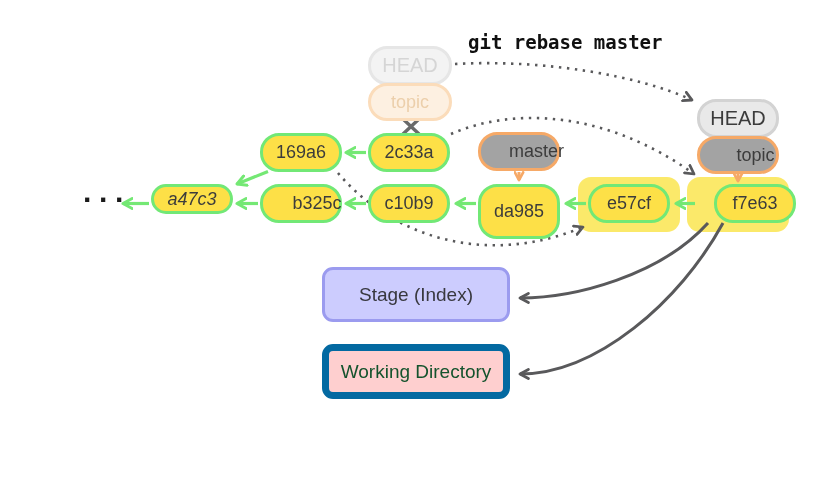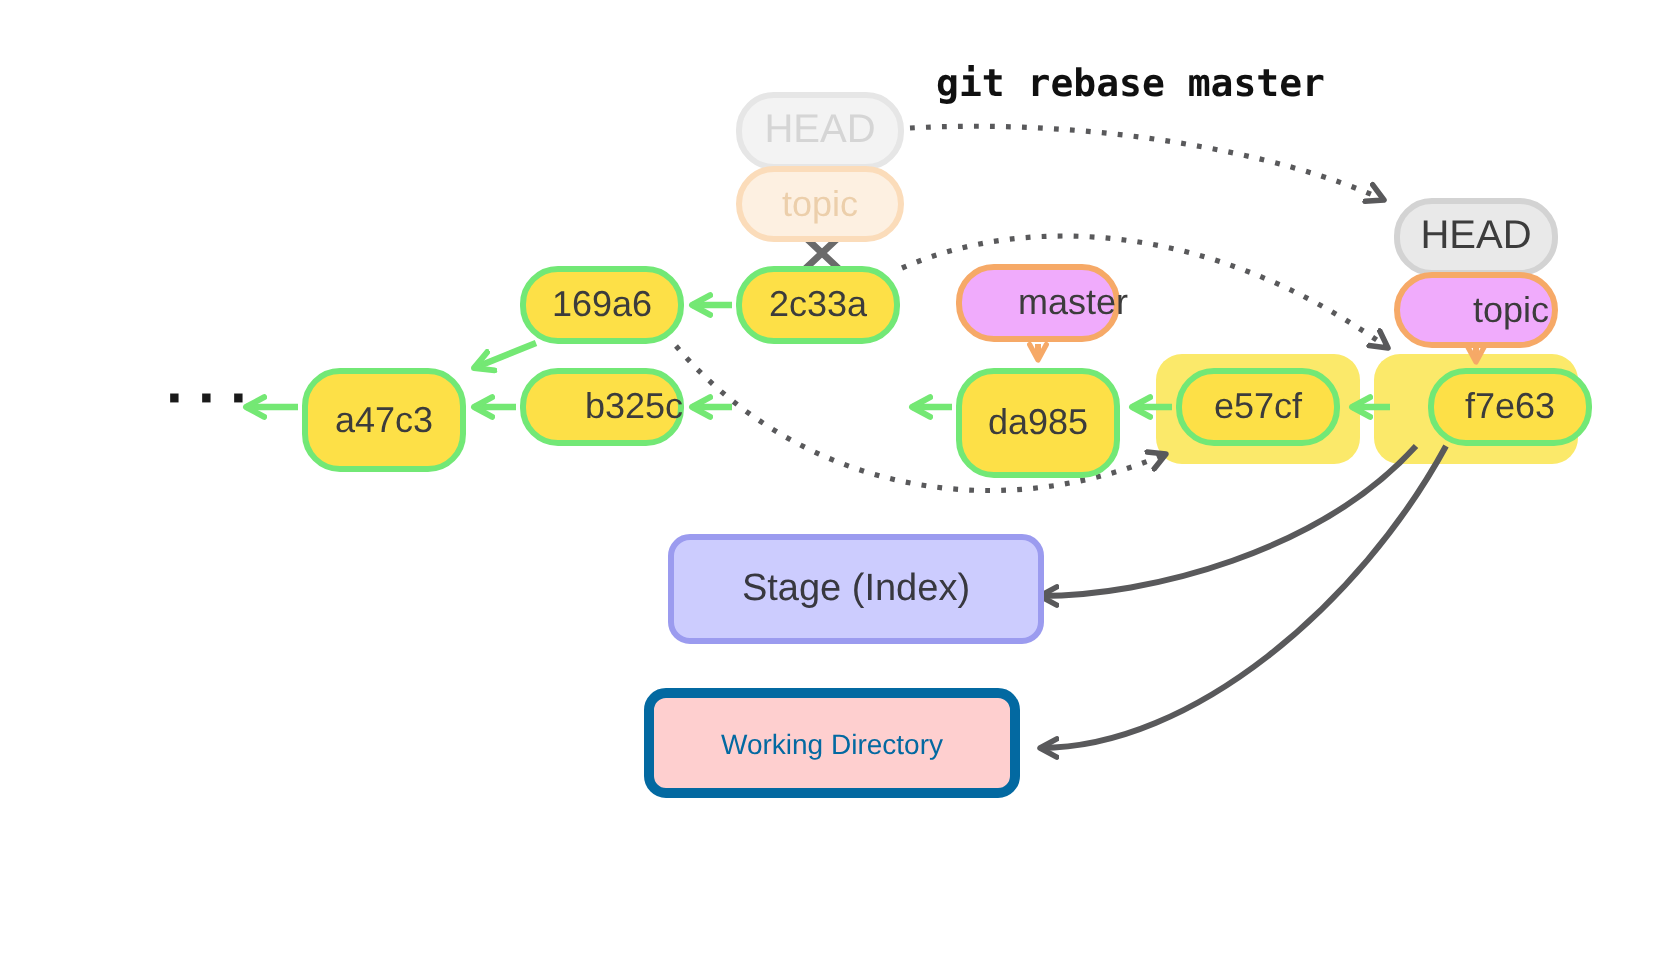--- a/index.html
+++ b/index.html
@@ -14,26 +14,26 @@
     position: absolute;
     box-sizing: border-box;
     display: flex; align-items: center; justify-content: center;
     border-radius: 19px;
     font-size: 18px;
     color: #3c3c3c;
     z-index: 3;
     white-space: nowrap;
   }
   .node        { background: #fde047; border: 3px solid #72e876; }
-  .ref-orange  { background: #f0abfc; border: 3px solid #f6a967; padding-left: 35px; }
+  .ref-orange  { background: #a3a3a3; border: 3px solid #f6a967; padding-left: 35px; }
   .ref-gray    { background: #e9e9e9; border: 3px solid #d3d3d3; font-size: 20px; }
   .faded-gray  { background: #f3f3f3; border: 3px solid #e6e6e6; color: #d5d5d5; font-size: 20px; }
   .faded-orange{ background: #fdf0e1; border: 3px solid #fbdcba; color: #eccfab; }
   .zone-stage  { background: #ccccfe; border: 3px solid #9b9bef; border-radius: 11px; font-size: 19px; color: #38383f; }
-  .zone-working{ background: #fecfcf; border: 5px solid #0369a1; border-radius: 11px; font-size: 14px; color: #0369a1; }
+  .zone-working{ background: #fecfcf; border: 7px solid #0369a1; border-radius: 11px; font-size: 19px; color: #14532d; }
   .glow { position: absolute; background: #fbe96a; border-radius: 13px; z-index: 1; }
   .cmd {
     position: absolute; left: 468px; top: 31px;
     font-family: "DejaVu Sans Mono", "Liberation Mono", monospace;
     font-weight: bold; font-size: 19px; color: #101010;
     z-index: 3; white-space: pre;
   }
   .dots {
     position: absolute; left: 83px; top: 185px;
     font-size: 30px; font-weight: 900; letter-spacing: 6px;
@@ -99,25 +99,26 @@
 
   <div class="box faded-gray" style="left:368px; top:46px; width:84px; height:39px;">HEAD</div>
   <div class="box faded-orange" style="left:368px; top:83px; width:84px; height:38px;">topic</div>
 
   <div class="box node" style="left:260px; top:133px; width:82px; height:39px;">169a6</div>
   <div class="box node" style="left:368px; top:133px; width:82px; height:39px;">2c33a</div>
 
   <div class="box ref-orange" style="left:478px; top:132px; width:82px; height:39px;">master</div>
 
   <div class="dots">···</div>
-  <div class="box node" style="left:151px; top:184px; width:82px; height:52px;">a47c3</div>
+  <div class="box node" style="left:151px; top:184px; width:82px; height:30px;font-style:italic;">a47c3</div>
   <div class="box node" style="left:260px; top:184px; width:82px; height:39px;padding-left:32px;">b325c</div>
+  <div class="box node" style="left:368px; top:184px; width:82px; height:39px;">c10b9</div>
   <div class="box node" style="left:478px; top:184px; width:82px; height:55px;">da985</div>
   <div class="box node" style="left:588px; top:184px; width:82px; height:39px;">e57cf</div>
   <div class="box node" style="left:697px; top:184px; width:82px; height:39px;margin-left:17px;">f7e63</div>
 
   <div class="box ref-gray" style="left:697px; top:99px; width:82px; height:39px;">HEAD</div>
   <div class="box ref-orange" style="left:697px; top:136px; width:82px; height:38px;">topic</div>
 
-  <div class="box zone-stage" style="left:322px; top:267px; width:188px; height:55px;margin-left:12px;">Stage (Index)</div>
+  <div class="box zone-stage" style="left:322px; top:267px; width:188px; height:55px;">Stage (Index)</div>
   <div class="box zone-working" style="left:322px; top:344px; width:188px; height:55px;">Working Directory</div>
 
 </div>
 
 </body></html>

